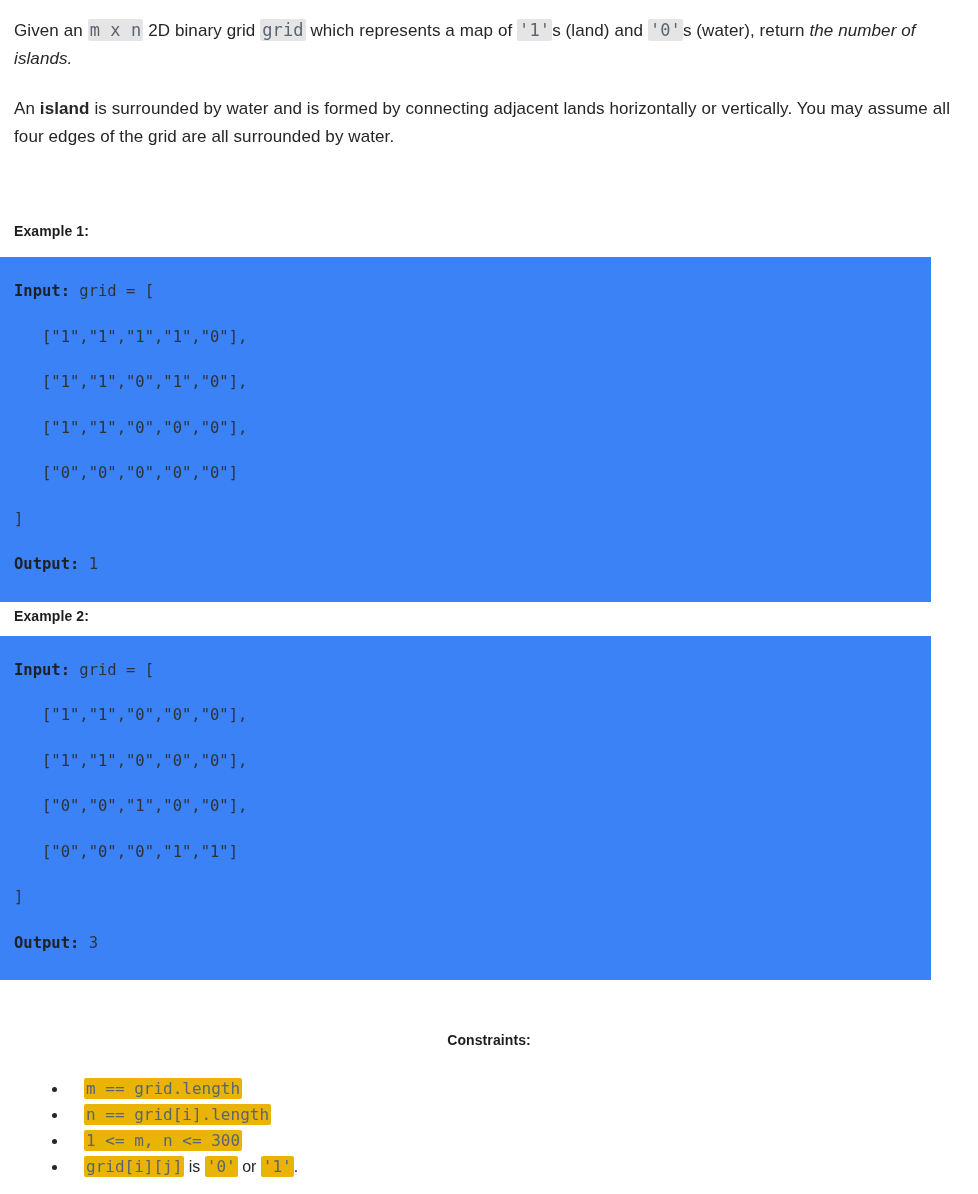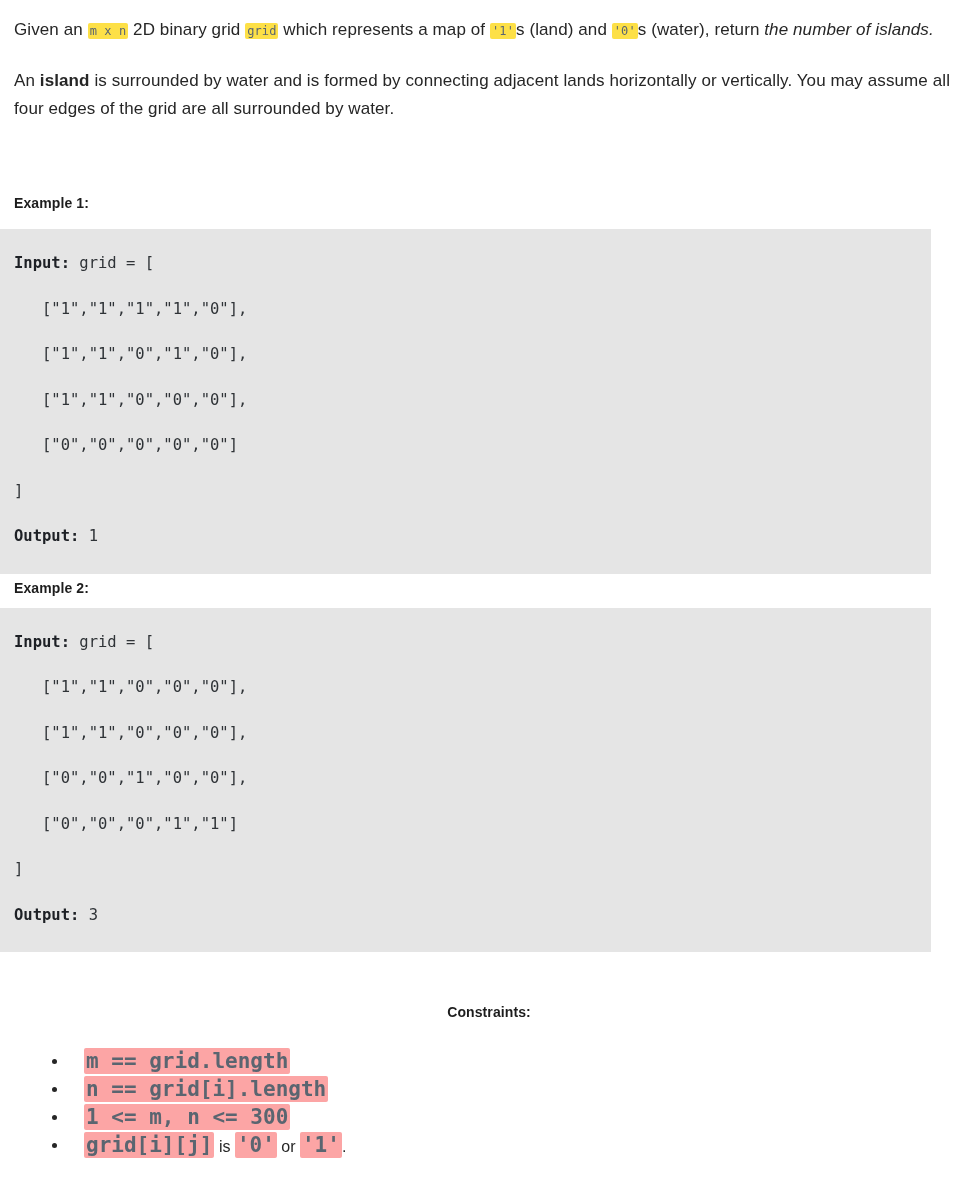--- a/index.html
+++ b/index.html
@@ -32,22 +32,22 @@
   }
   .para-1 { padding-top: 16px; }
   .para-2 { padding-top: 22px; }
 
   .bold { font-weight: bold; }
   .italic { font-style: italic; text-align: center; }
 
   
   .icode {
     font-family: "DejaVu Sans Mono", "Liberation Mono", monospace;
-    font-size: 12px;
-    background: #fde047;
+    font-size: 17px;
+    background: #e5e5e5;
     color: #5a6570;
     padding: 1px 2px;
     border-radius: 2px;
     white-space: pre;
   }
 
   
   .heading {
     margin: 0;
     padding: 0 14px;
@@ -55,21 +55,21 @@
     font-weight: bold;
     color: #1d1d1d;
     letter-spacing: 0.1px;
   }
   .h-example1 { padding-top: 72px; padding-bottom: 0; }
   .h-example2 { padding-top: 6px; }
   .h-constraints { padding-top: 52px; text-align: center; }
 
   
   .codeblock {
-    background: #e5e5e5;
+    background: #3b82f6;
     margin: 0;
     padding: 12px 14px 14px 14px;
     font-family: "DejaVu Sans Mono", "Liberation Mono", monospace;
     font-size: 15.5px;
     line-height: 45.5px;
     color: #2f3337;
     width: 931px;
     box-sizing: border-box;
     white-space: pre;
   }
@@ -96,23 +96,22 @@
     content: "";
     position: absolute;
     left: 0;
     top: 11px;
     width: 5px;
     height: 5px;
     border-radius: 50%;
     background: #262626;
   }
   .constraints-list .icode {
-    font-size: 21px;
-    background: #fca5a5;
-    font-weight: bold;
+    font-size: 16px;
+    background: #eab308;
   }
 </style>
 </head>
 <body>
 
 <div class="page">
 
   <p class="para para-1"><span>Given an </span><span class="icode">m x n</span><span> 2D binary grid </span><span class="icode">grid</span><span> which represents a map of </span><span class="icode">'1'</span><span>s (land) and </span><span class="icode">'0'</span><span>s (water), return </span><span class="italic">the number of islands.</span></p>
 
   <p class="para para-2"><span>An </span><span class="bold">island</span><span> is surrounded by water and is formed by connecting adjacent lands horizontally or vertically. You may assume all four edges of the grid are all surrounded by water.</span></p>

